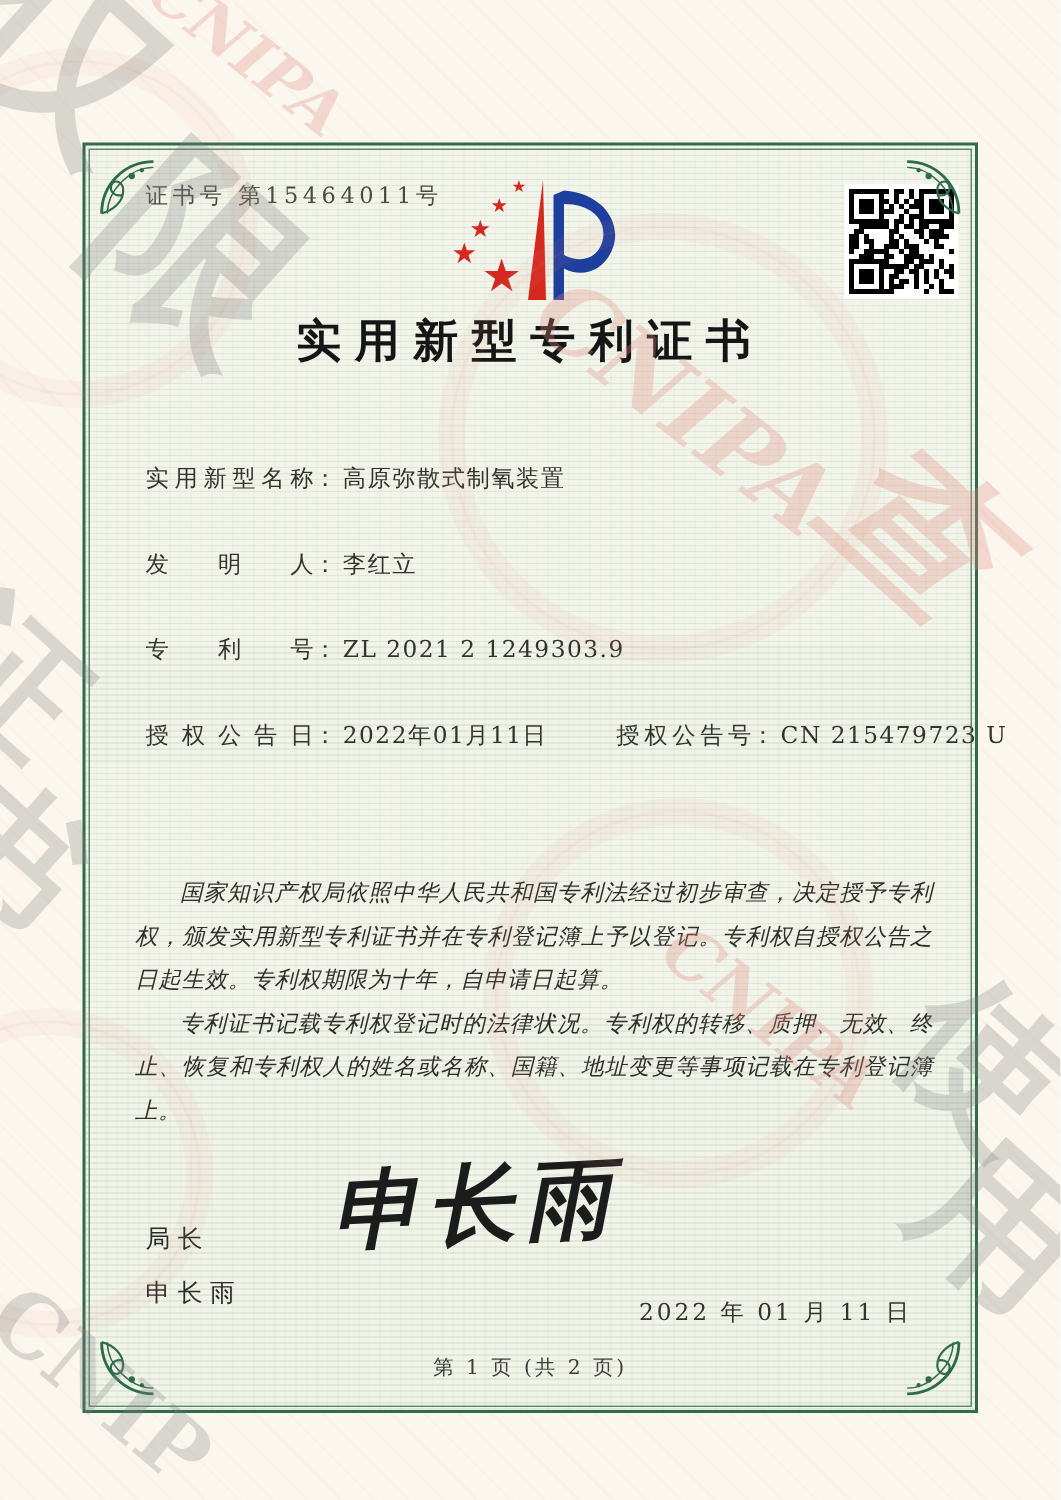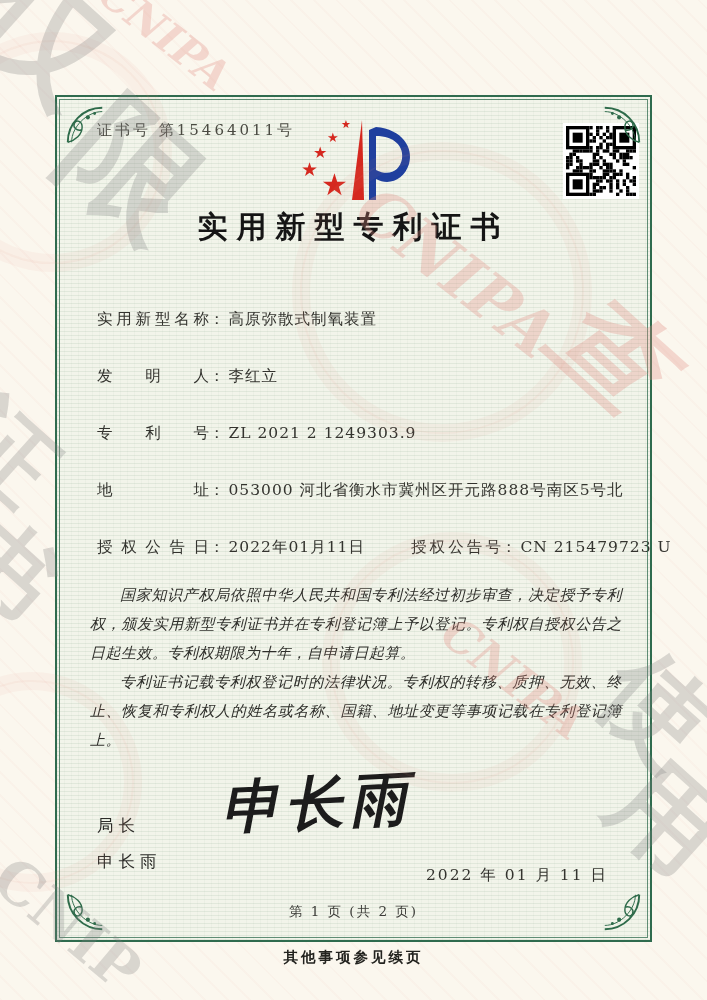--- a/index.html
+++ b/index.html
@@ -324,36 +324,32 @@
       <div class="field-row">
         <span class="f-label">实用新型名称</span><span class="f-colon">：</span><span class="f-value">高原弥散式制氧装置</span>
       </div>
       <div class="field-row">
         <span class="f-label">发明人</span><span class="f-colon">：</span><span class="f-value">李红立</span>
       </div>
       <div class="field-row">
         <span class="f-label">专利号</span><span class="f-colon">：</span><span class="f-value">ZL 2021 2 1249303.9</span>
       </div>
       <div class="field-row">
-        <span class="f-label">地址</span><span class="f-colon">：</span><span class="f-value">053000 河北省衡水市冀州区开元路888号南区5号北</span>
-      </div>
-      <div class="field-row">
         <span class="f-label">授权公告日</span><span class="f-colon">：</span><span class="f-value">2022年01月11日</span><span class="f-second"><span class="f-label" style="width:90px">授权公告号</span><span class="f-colon">：</span><span class="f-value">CN 215479723 U</span></span>
       </div>
     </div>
 
     <div class="body-text">
       <p>国家知识产权局依照中华人民共和国专利法经过初步审查，决定授予专利权，颁发实用新型专利证书并在专利登记簿上予以登记。专利权自授权公告之日起生效。专利权期限为十年，自申请日起算。</p>
       <p>专利证书记载专利权登记时的法律状况。专利权的转移、质押、无效、终止、恢复和专利权人的姓名或名称、国籍、地址变更等事项记载在专利登记簿上。</p>
     </div>
 
     <div class="sig-block">
       <p class="sig-title">局长</p>
       <p class="sig-name">申长雨</p>
     </div>
     <div class="sig-script">申长雨</div>
 
     <div class="issue-date">2022 年 01 月 11 日</div>
     <div class="page-num">第 1 页 (共 2 页)</div>
   </div>
 
-  <div class="footer-note">其他事项参见续页</div>
 </div>
 
 </body></html>

